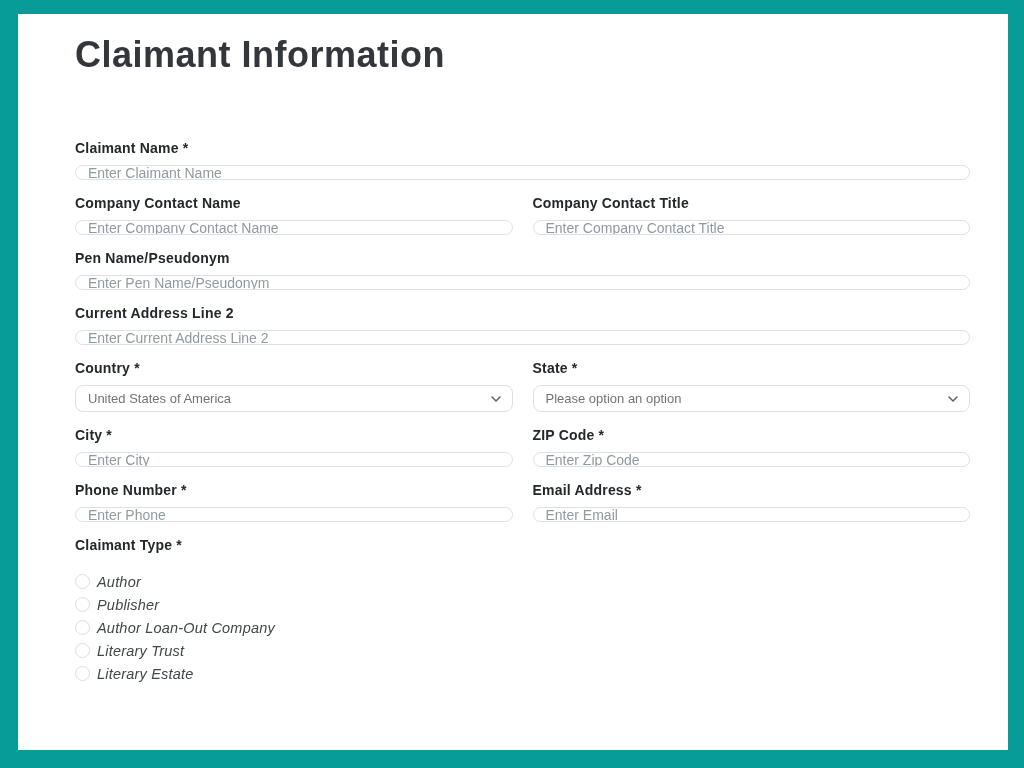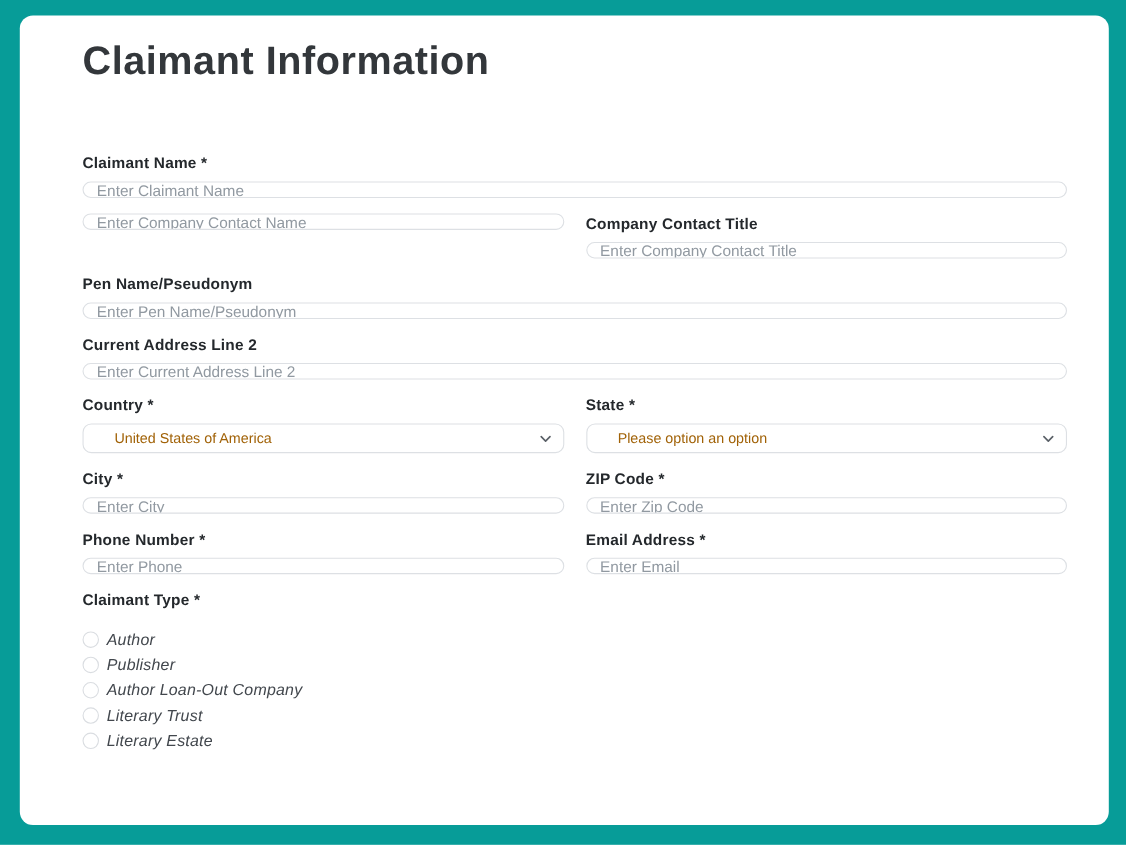--- a/index.html
+++ b/index.html
@@ -15,21 +15,20 @@
   .card {
     position: absolute;
     left: 18px;
     top: 14px;
     width: 990px;
     height: 736px;
     background: #ffffff;
     box-sizing: border-box;
     padding: 19px 38px 0 57px;
     overflow: hidden;
-    border-radius: 12px;
   }
 
   .page-title {
     font-size: 36px;
     font-weight: 700;
     color: #33373b;
     letter-spacing: 0.5px;
     line-height: 44px;
     margin: 0;
   }
@@ -71,23 +70,23 @@
 
   .select-box {
     position: relative;
     display: flex;
     align-items: center;
     width: 100%;
     height: 27px;
     box-sizing: border-box;
     border: 1px solid #dde0e4;
     border-radius: 8px;
-    padding: 0 30px 0 28px;
+    padding: 0 30px 0 12px;
     font-size: 13px;
-    color: #a16207;
+    color: #737373;
     background: #ffffff;
     cursor: pointer;
   }
   .select-box .chevron {
     position: absolute;
     right: 10px;
     top: 50%;
     transform: translateY(-50%);
     width: 12px;
     height: 12px;
@@ -130,20 +129,21 @@
 
     <div class="row">
       <div class="field">
         <span class="field-label">Claimant Name *</span>
         <input type="text" class="text-input" placeholder="Enter Claimant Name" style="">
       </div>
     </div>
 
     <div class="row">
       <div class="field">
+        <span class="field-label">Company Contact Name</span>
         <input type="text" class="text-input" placeholder="Enter Company Contact Name" style="">
       </div>
       <div class="field">
         <span class="field-label">Company Contact Title</span>
         <input type="text" class="text-input" placeholder="Enter Company Contact Title" style="">
       </div>
     </div>
 
     <div class="row">
       <div class="field">

